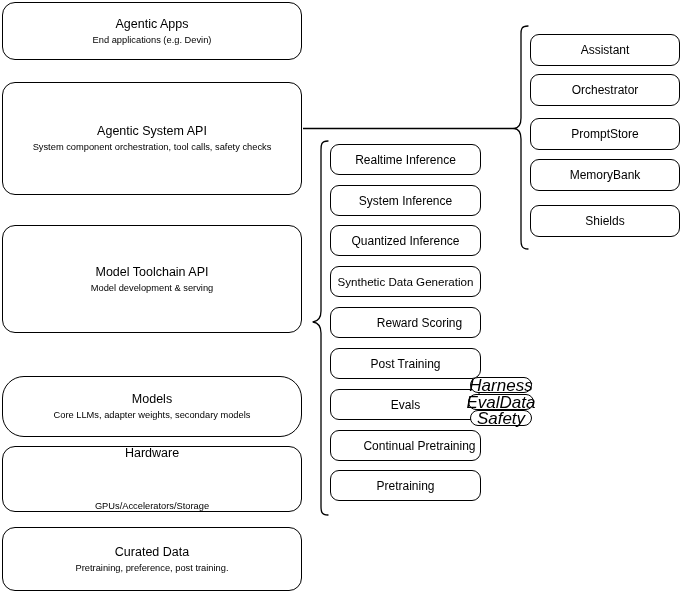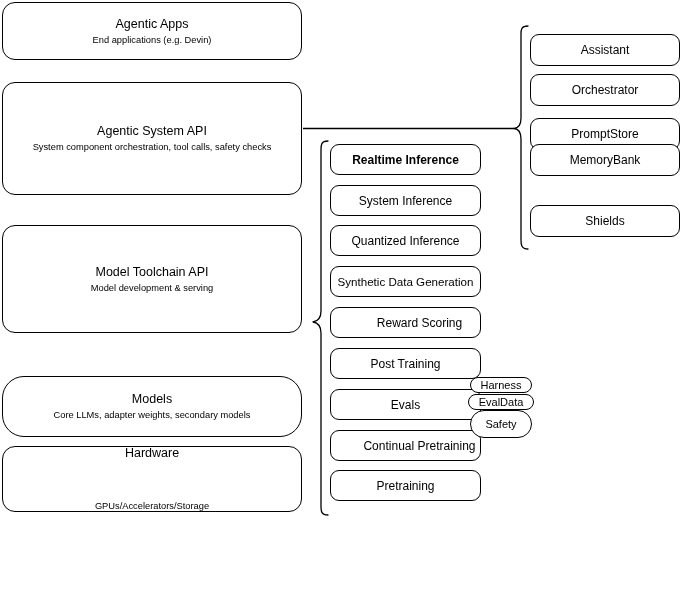--- a/index.html
+++ b/index.html
@@ -76,24 +76,25 @@
   
   .pill {
     position: absolute;
     box-sizing: border-box;
     background: #ffffff;
     border: 1.3px solid #000000;
     border-radius: 999px;
     display: flex;
     align-items: center;
     justify-content: center;
-    font-size: 11px;
+    font-size: 17px;
     line-height: 1;
     white-space: nowrap;
     color: #000000;
+    font-style: italic;
   }
 
   
   .connector {
     position: absolute;
     pointer-events: none;
   }
   .connector svg { display: block; overflow: visible; }
 </style>
 </head>
@@ -119,20 +120,24 @@
   <div class="box layer-box" style="top:376px;height:61px;border-radius:22px;">
     <div class="title">Models</div>
     <div class="subtitle">Core LLMs, adapter weights, secondary models</div>
   </div>
 
   <div class="box layer-box" style="top:446px;height:66px;gap:37px;">
     <div class="title">Hardware</div>
     <div class="subtitle">GPUs/Accelerators/Storage</div>
   </div>
 
+  <div class="box layer-box" style="top:527px;height:64px;">
+    <div class="title">Curated Data</div>
+    <div class="subtitle">Pretraining, preference, post training.</div>
+  </div>
 
   <div class="connector" style="left:0px;top:0px;width:682px;height:591px;">
     <svg width="682" height="591" viewBox="0 0 682 591" fill="none">
 
       <path d="M303 128.5 L514 128.5" stroke="#000000" stroke-width="1.3" fill="none"></path>
     </svg>
   </div>
 
   <div class="connector" style="left:0px;top:0px;width:682px;height:591px;">
     <svg width="682" height="591" viewBox="0 0 682 591" fill="none">
@@ -151,21 +156,21 @@
       <path d="M328 141
                C321 141 321 145 321 150
                L321 311
                C321 317 319 321 313 322
                C319 323 321 327 321 333
                L321 506
                C321 511 321 515 328 515" stroke="#000000" stroke-width="1.3" fill="none" stroke-linecap="round" stroke-linejoin="round"></path>
     </svg>
   </div>
 
-  <div class="box mid-box" style="top:144px;font-weight:bold;">
+  <div class="box mid-box" style="top:144px;">
     <div class="title">Realtime Inference</div>
   </div>
   <div class="box mid-box" style="top:185px;">
     <div class="title">System Inference</div>
   </div>
   <div class="box mid-box" style="top:225px;">
     <div class="title">Quantized Inference</div>
   </div>
   <div class="box mid-box" style="top:266px;">
     <div class="title" style="font-size:11.6px;">Synthetic Data Generation</div>
@@ -181,31 +186,31 @@
   </div>
   <div class="box mid-box" style="top:430px;padding-left:28px;">
     <div class="title">Continual Pretraining</div>
   </div>
   <div class="box mid-box" style="top:470px;">
     <div class="title">Pretraining</div>
   </div>
 
   <div class="pill" style="left:470px;top:377px;width:62px;height:16px;">Harness</div>
   <div class="pill" style="left:468px;top:394px;width:66px;height:16px;">EvalData</div>
-  <div class="pill" style="left:470px;top:410px;width:62px;height:28px;">Safety</div>
+  <div class="pill" style="left:470px;top:410px;width:62px;height:16px;">Safety</div>
 
   <div class="box right-box" style="top:34px;">
     <div class="title">Assistant</div>
   </div>
   <div class="box right-box" style="top:74px;">
     <div class="title">Orchestrator</div>
   </div>
   <div class="box right-box" style="top:118px;">
     <div class="title">PromptStore</div>
   </div>
-  <div class="box right-box" style="top:144px;">
+  <div class="box right-box" style="top:159px;">
     <div class="title">MemoryBank</div>
   </div>
   <div class="box right-box" style="top:205px;">
     <div class="title">Shields</div>
   </div>
 
 </div>
 
 </body></html>

